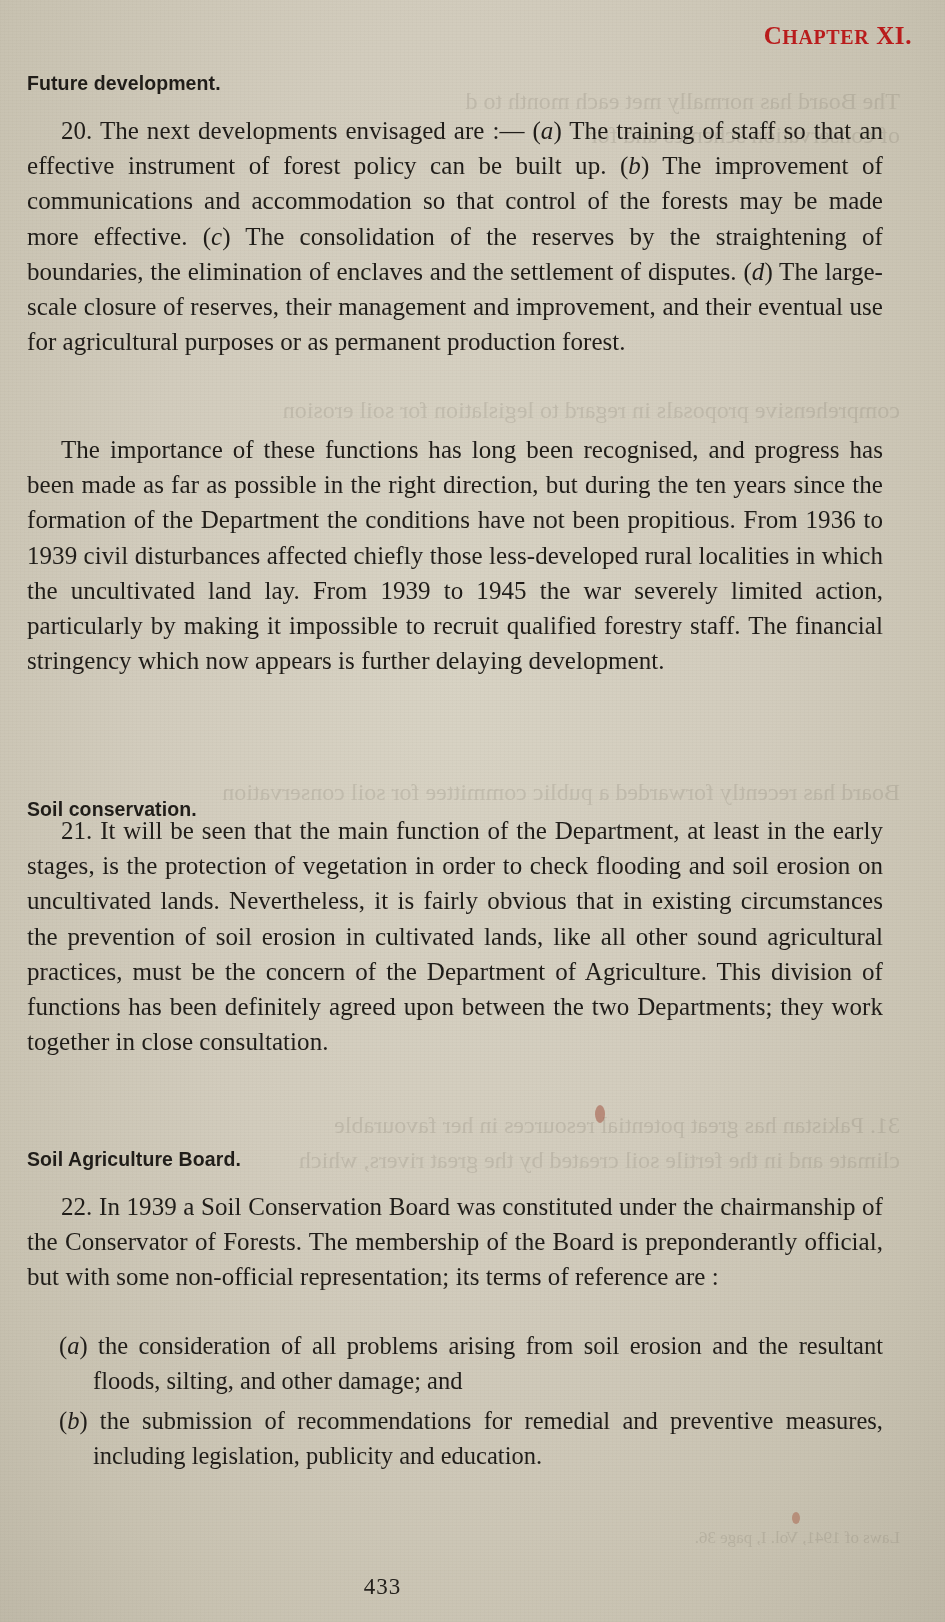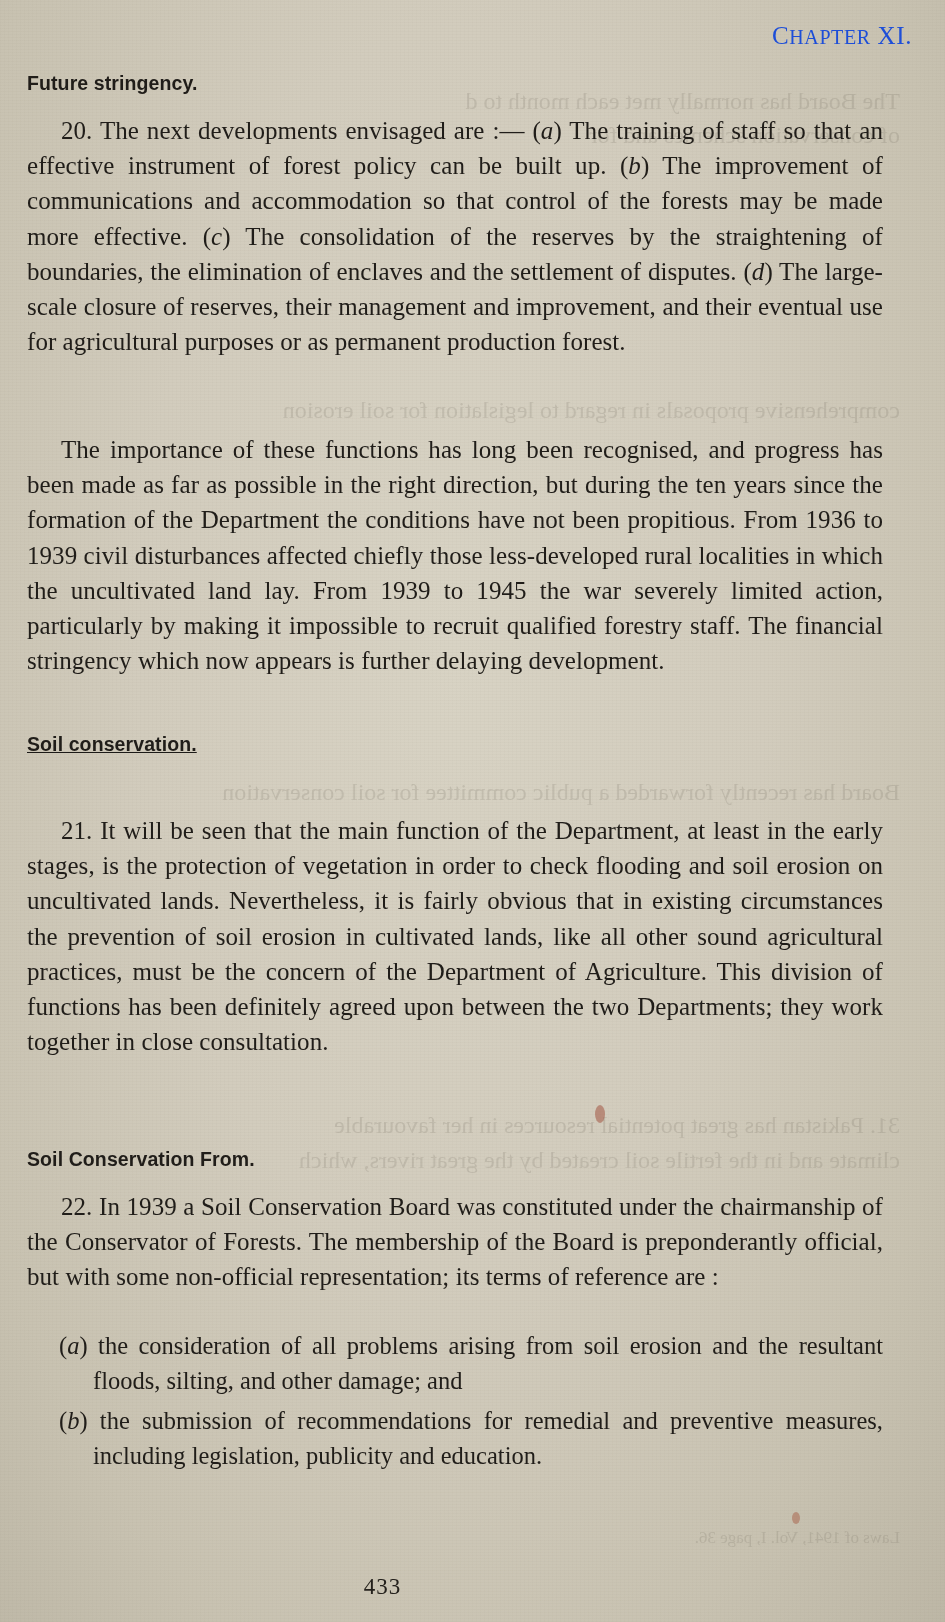--- a/index.html
+++ b/index.html
@@ -37,21 +37,22 @@
     width: 945px;
     height: 1622px;
   }
   .chapter-head {
     position: absolute;
     right: 33px;
     top: 22px;
     font-family: "Liberation Serif", serif;
     font-size: 25px;
     letter-spacing: 0.6px;
-    color: #1d4ed8;
+    color: #b91c1c;
+    font-weight: bold;
   }
   .chapter-head .smallcaps {
     font-size: 25px;
   }
   .body-block {
     position: absolute;
     left: 27px;
     width: 856px;
   }
   h2.sec-head {
@@ -126,41 +127,41 @@
   <div class="ghost-block" style="top:1520px; font-size:17px;"><span>Laws of 1941, Vol. I, page 36.</span></div>
 
   <div class="smudge" style="left:595px; top:1105px; width:10px; height:18px; background:rgba(150,60,40,0.45);"></div>
   <div class="smudge" style="left:792px; top:1512px; width:8px; height:12px; background:rgba(160,70,45,0.4);"></div>
 
   <div class="chapter-head">
     <span class="smallcaps"><span><span style="font-size:25px">C</span><span style="font-size:20px">HAPTER</span></span> <span>XI.</span></span>
   </div>
 
   <div class="body-block" style="top:72px;">
-    <h2 class="sec-head">Future stringency.</h2>
+    <h2 class="sec-head">Future development.</h2>
   </div>
 
   <div class="body-block" style="top:113px;">
     <p class="para indent">20. The next developments envisaged are :— (<i>a</i>) The training of staff so that an effective instrument of forest policy can be built up. (<i>b</i>) The improvement of communications and accommodation so that control of the forests may be made more effective.  (<i>c</i>) The consolidation of the reserves by the straightening of boundaries, the elimination of enclaves and the settlement of disputes.  (<i>d</i>) The large-scale closure of reserves, their management and improvement, and their eventual use for agricultural purposes or as permanent production forest.</p>
   </div>
 
   <div class="body-block" style="top:432px;">
     <p class="para indent">The importance of these functions has long been recognised, and progress has been made as far as possible in the right direction, but during the ten years since the formation of the Department the conditions have not been propitious.  From 1936 to 1939 civil disturbances affected chiefly those less-developed rural localities in which the uncultivated land lay.  From 1939 to 1945 the war severely limited action, particularly by making it impossible to recruit qualified forestry staff.  The financial stringency which now appears is further delaying development.</p>
   </div>
 
-  <div class="body-block" style="top:733px;text-decoration:underline;">
+  <div class="body-block" style="top:798px;">
     <h2 class="sec-head">Soil conservation.</h2>
   </div>
 
   <div class="body-block" style="top:813px;">
     <p class="para indent">21. It will be seen that the main function of the Department, at least in the early stages, is the protection of vegetation in order to check flooding and soil erosion on uncultivated lands. Nevertheless, it is fairly obvious that in existing circumstances the prevention of soil erosion in cultivated lands, like all other sound agricultural practices, must be the concern of the Department of Agriculture. This division of functions has been definitely agreed upon between the two Departments; they work together in close consultation.</p>
   </div>
 
   <div class="body-block" style="top:1148px;">
-    <h2 class="sec-head">Soil Conservation From.</h2>
+    <h2 class="sec-head">Soil Agriculture Board.</h2>
   </div>
 
   <div class="body-block" style="top:1189px;">
     <p class="para indent">22. In 1939 a Soil Conservation Board was constituted under the chairmanship of the Conservator of Forests.  The membership of the Board is preponderantly official, but with some non-official representation; its terms of reference are :</p>
   </div>
 
   <div class="body-block" style="top:1403px;">
     <p class="list-item">(<i>b</i>) the submission of recommendations for remedial and preventive measures, including legislation, publicity and education.</p>
   </div>
 

